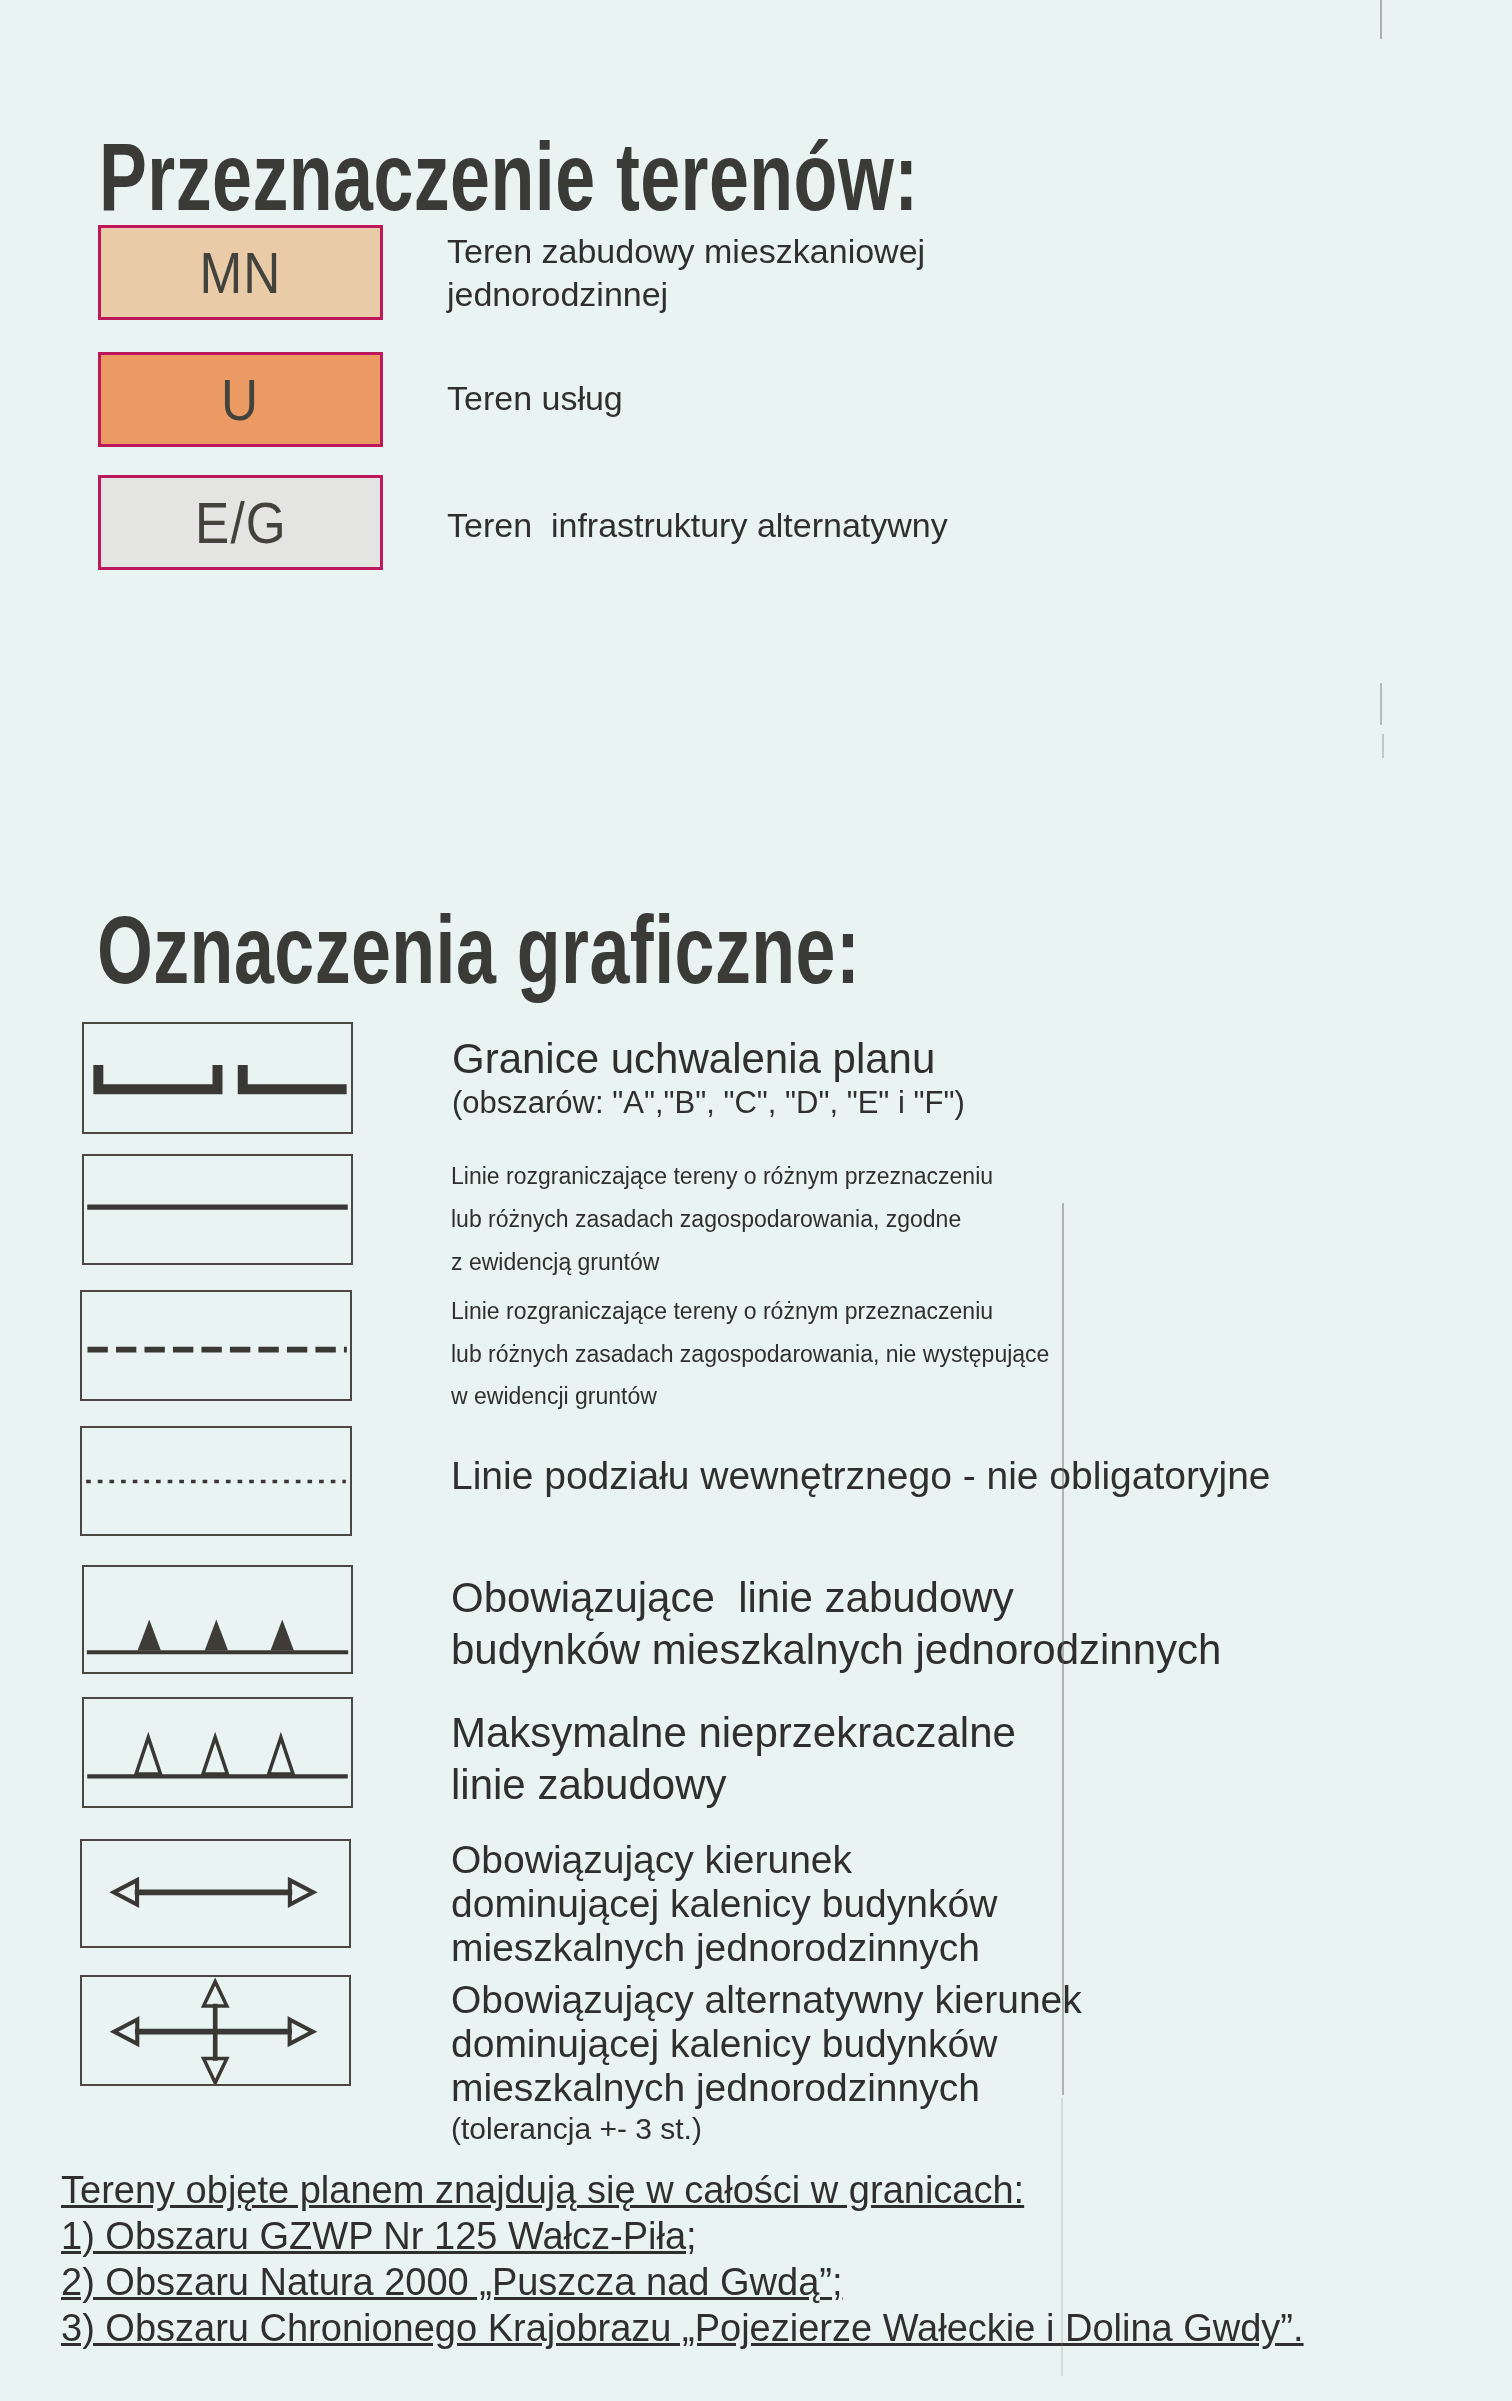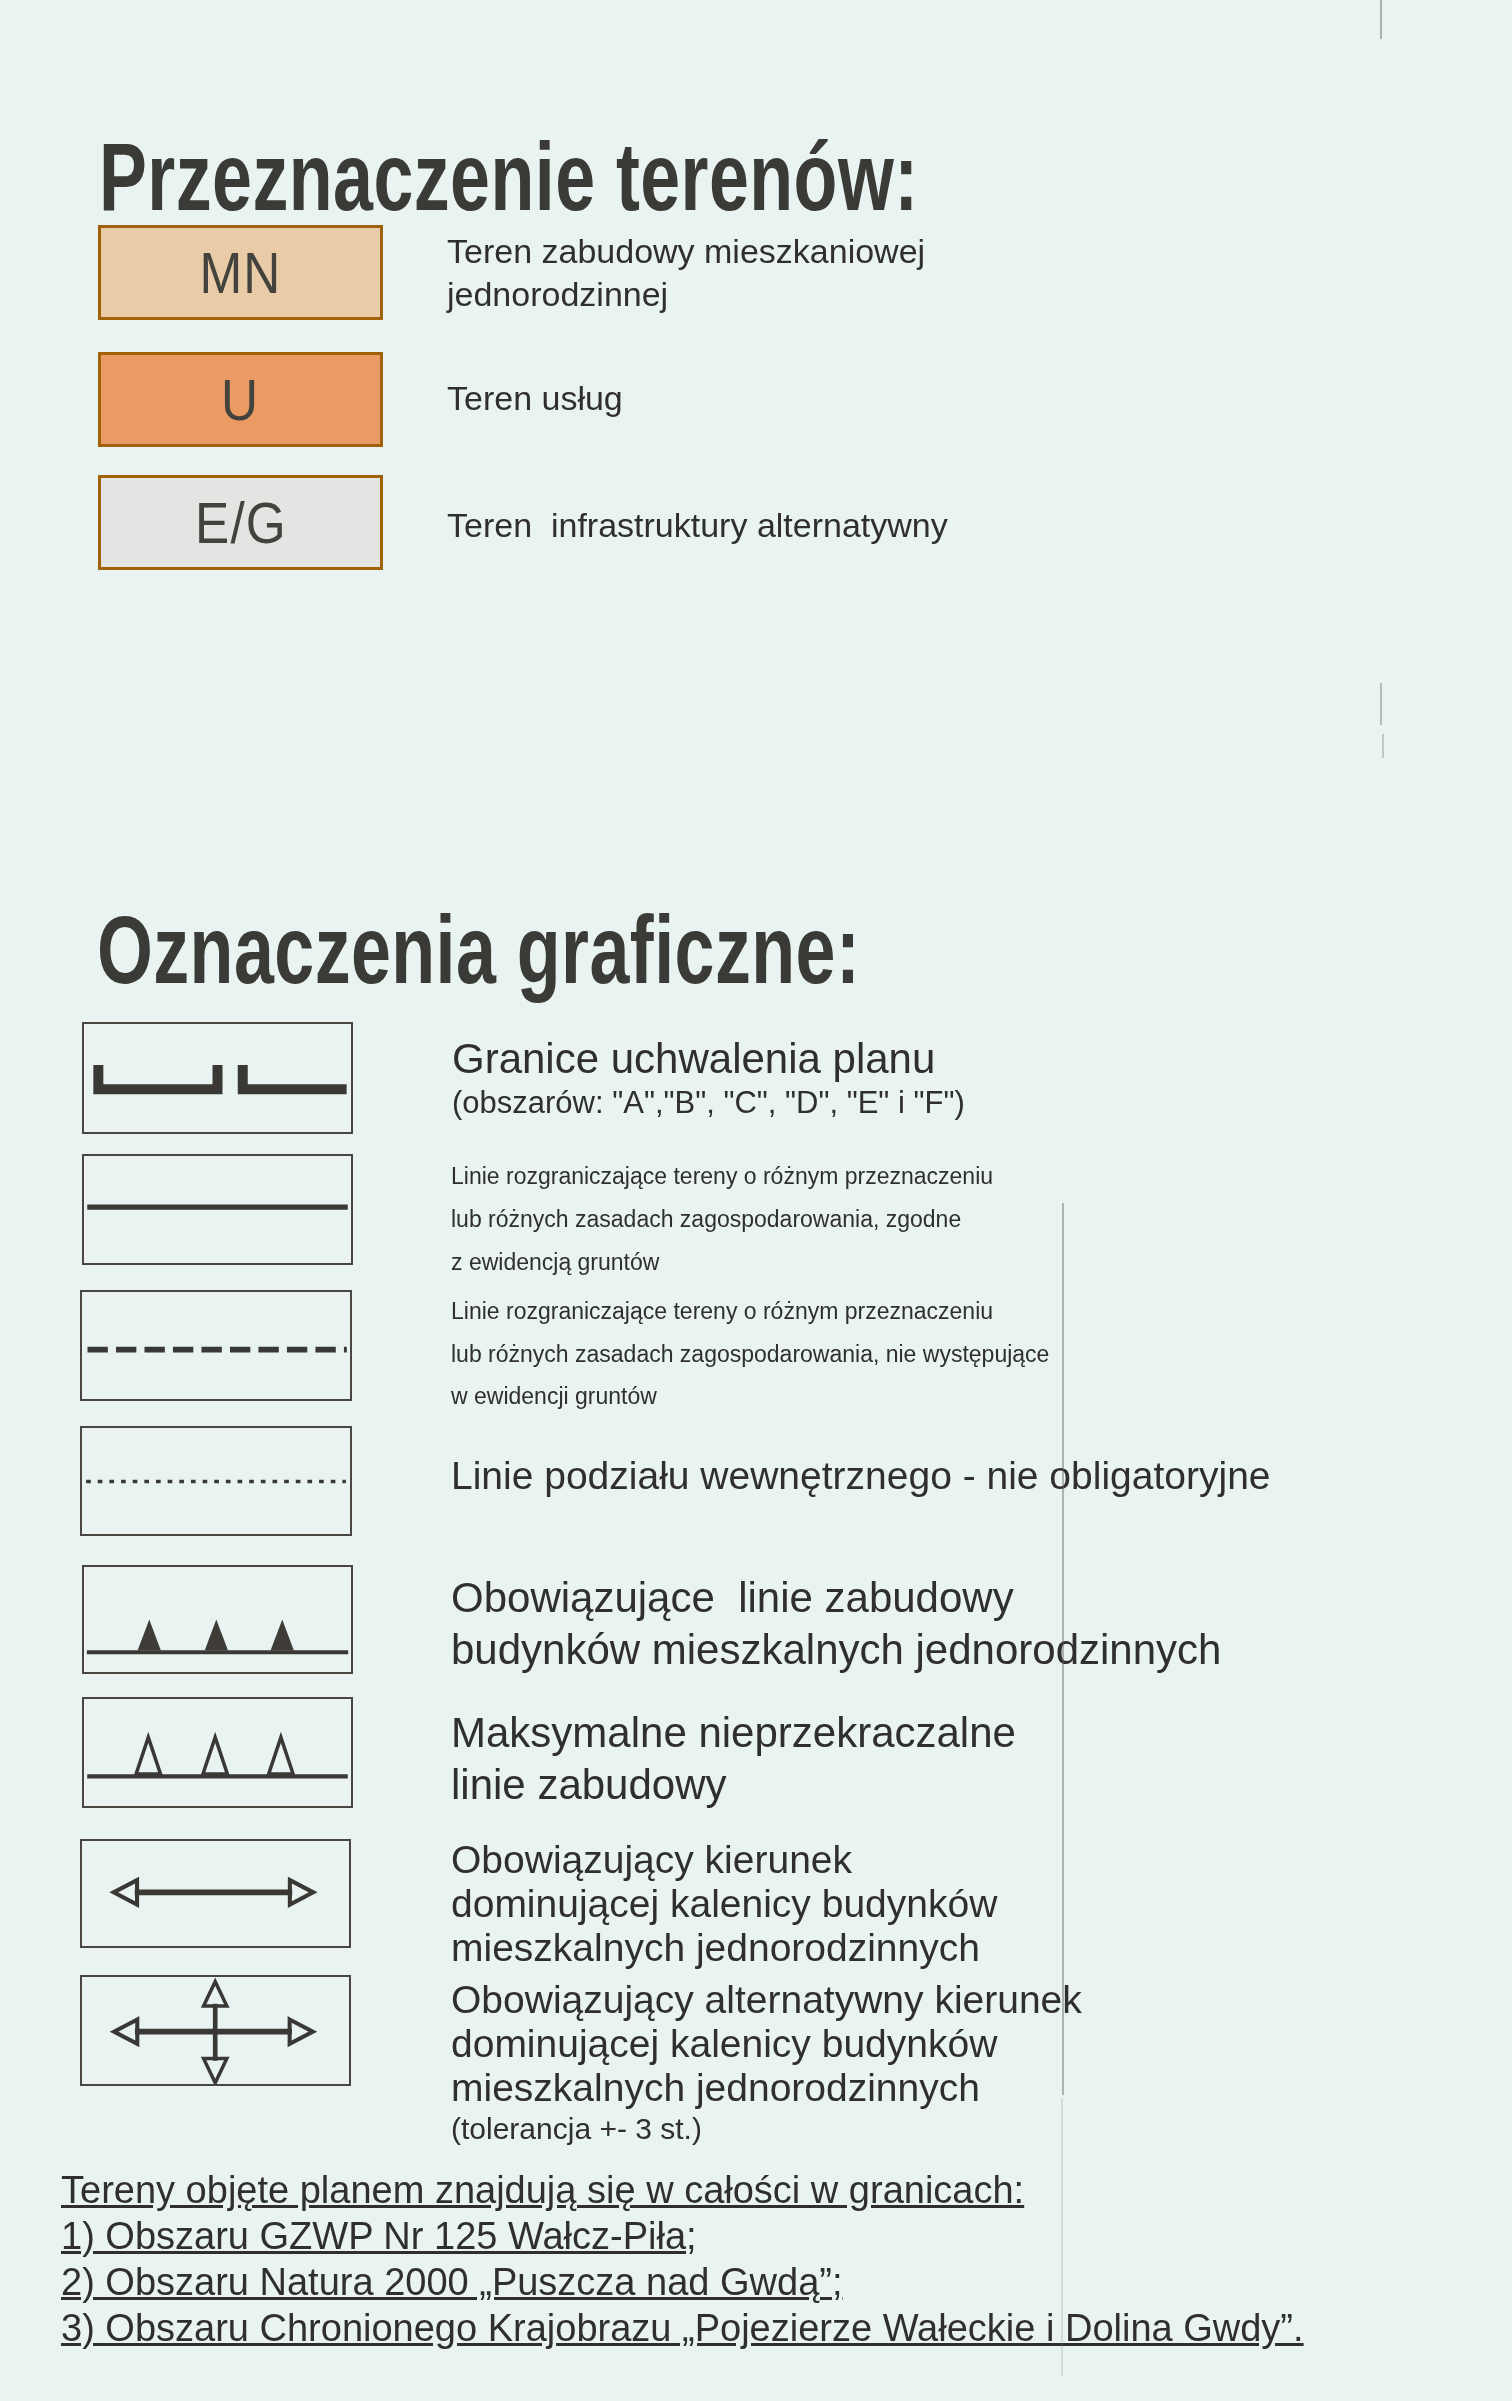--- a/index.html
+++ b/index.html
@@ -18,21 +18,21 @@
     color:#3a3a36;
     white-space:nowrap;
     line-height:97px;
     transform:scaleX(0.74);
     transform-origin:0 50%;
     letter-spacing:0.6px;
   }
   .swatch{
     position:absolute;
     left:98px;width:279px;height:89px;
-    border:3px solid #a16207;
+    border:3px solid #be185d;
     display:flex;align-items:center;justify-content:center;
     box-sizing:content-box;
   }
   .swatch .code{
     font-size:57px;color:#43423d;letter-spacing:1.2px;
     transform:scaleX(0.9);
   }
   .sw-mn{top:225px;background:#e9cca7;}
   .sw-u{top:352px;background:#ea9a62;}
   .sw-eg{top:475px;background:#e4e4e2;}

